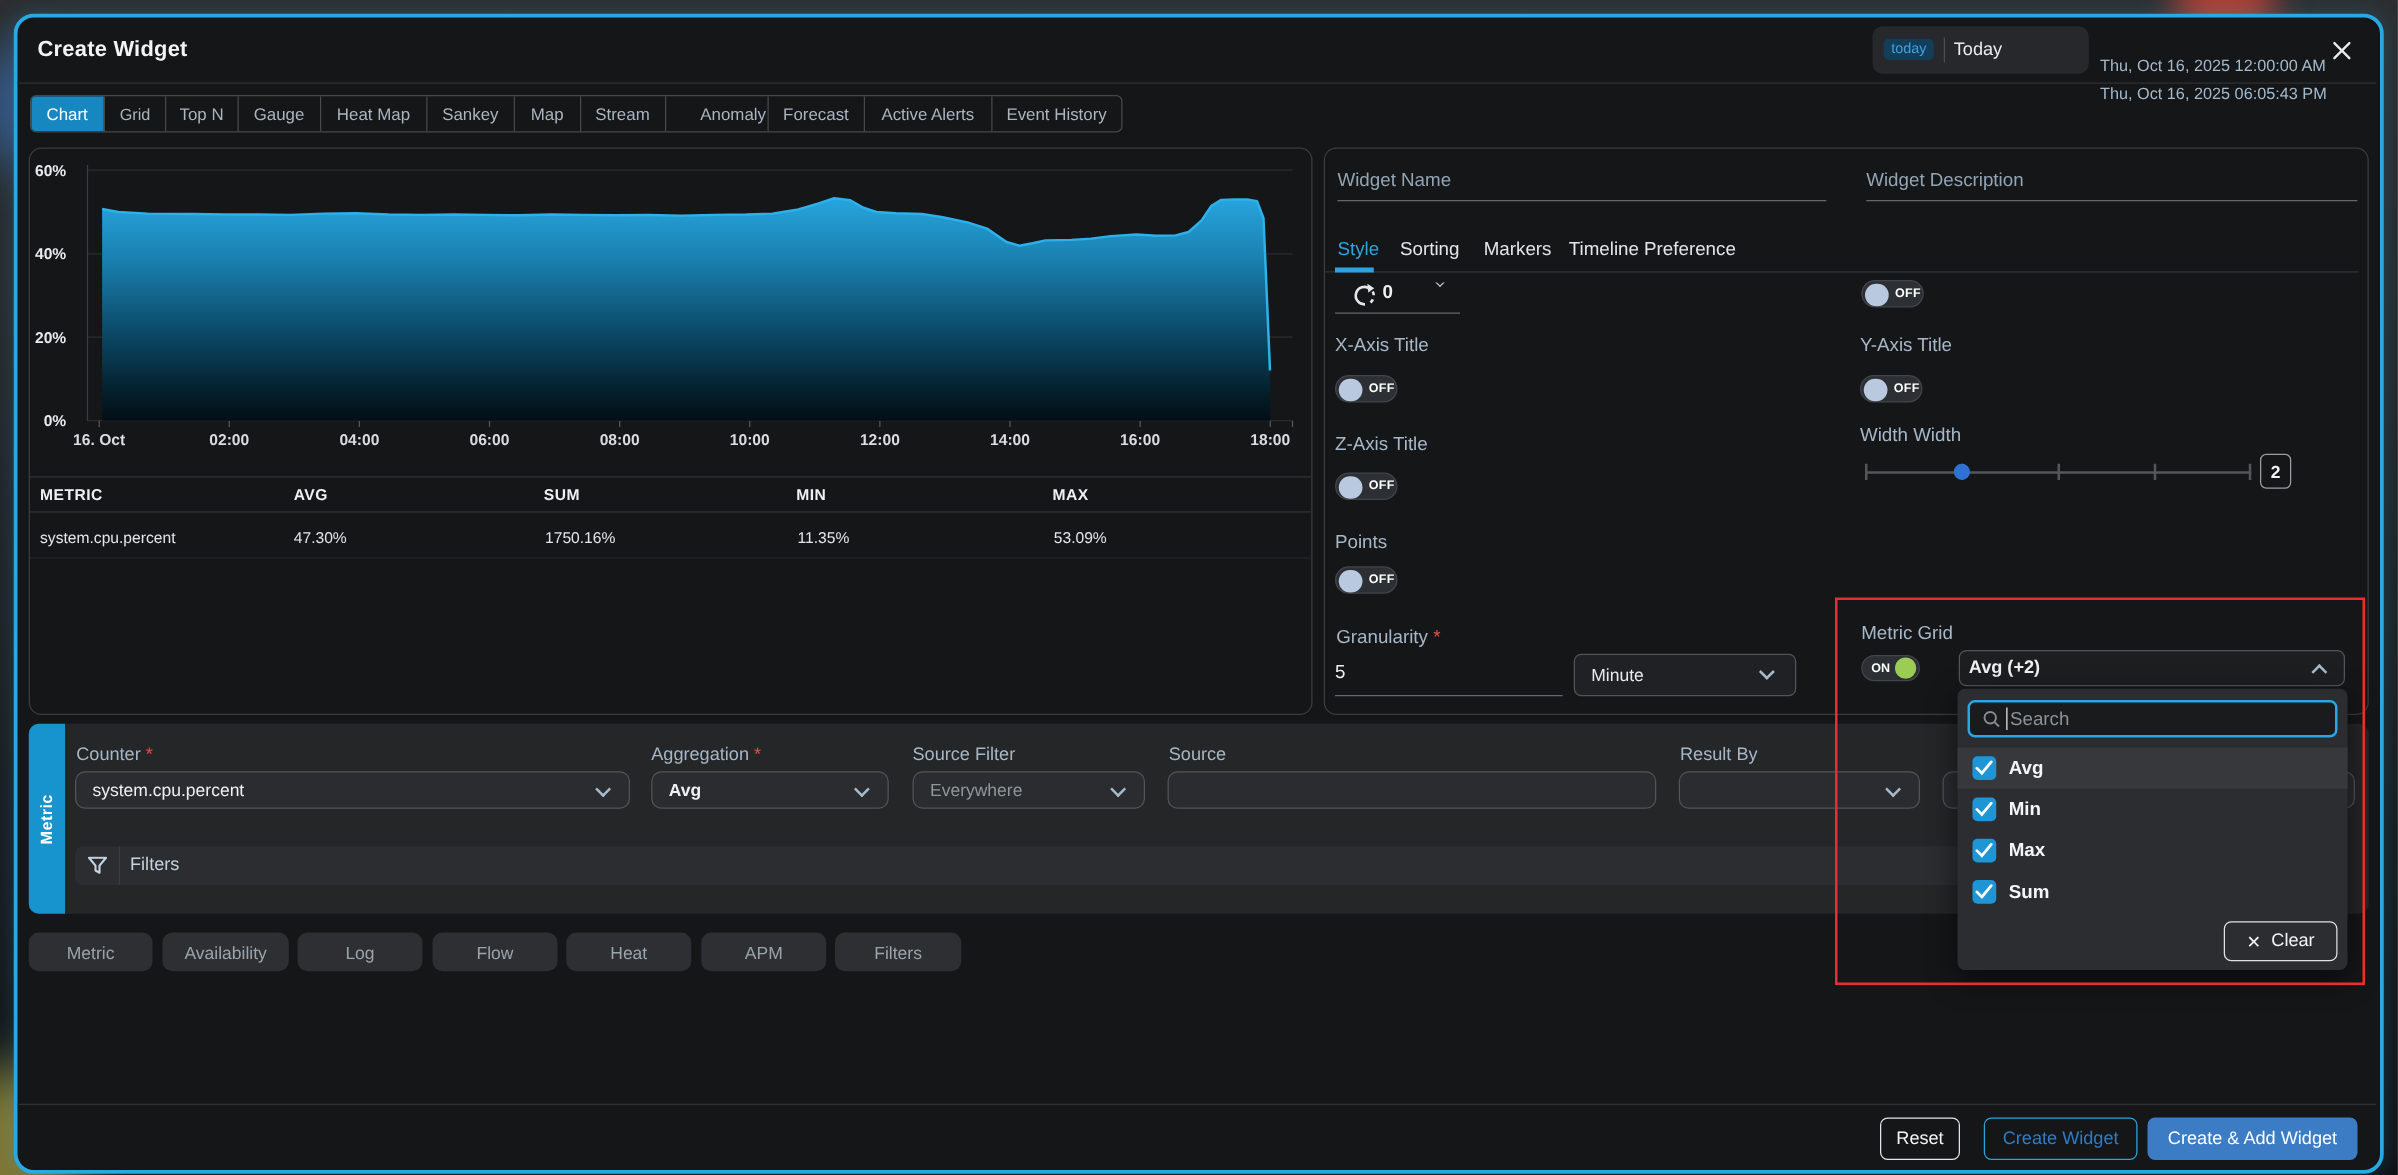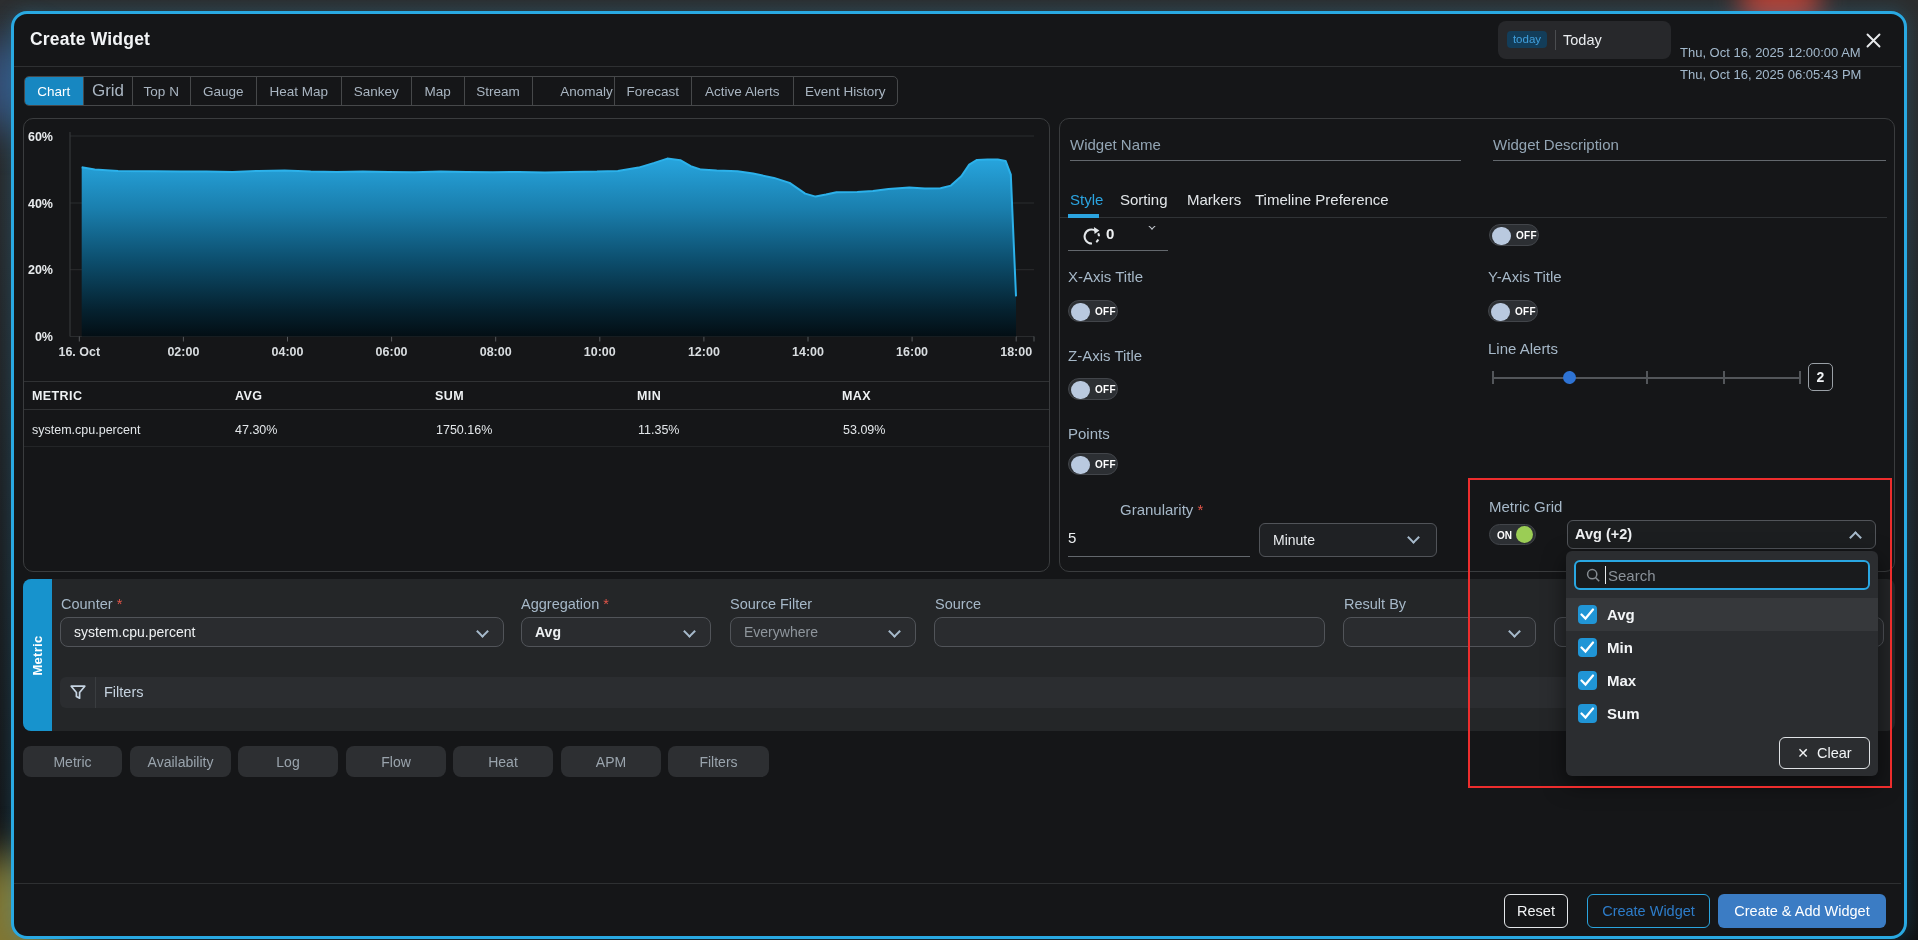--- a/index.html
+++ b/index.html
@@ -35,21 +35,21 @@
 <div class="abs" style="left:1507px;top:31px;width:40px;height:17px;background:#133d59;border-radius:4px;text-align:center;line-height:17px;font-size:11.5px;color:#41a0dd;">today</div>
 <div class="abs" style="left:1555px;top:30px;width:1px;height:20px;background:#4b4d50;"></div>
 <div class="abs" style="left:1563px;top:32px;font-size:14.5px;color:#e9ecef;">Today</div>
 <div class="abs" style="left:1680px;top:22px;font-size:13px;color:#a3b9cc;line-height:21.5px;margin-top:20px;">Thu, Oct 16, 2025 12:00:00 AM<br>Thu, Oct 16, 2025 06:05:43 PM</div>
 <svg class="abs" style="left:1866px;top:33px;" width="15" height="15" viewBox="0 0 15 15">
       <path d="M1.5 1.5 L13.5 13.5 M13.5 1.5 L1.5 13.5" stroke="#e8eaec" stroke-width="1.9" stroke-linecap="round"></path>
     </svg>
 <div class="hline" style="left:14px;top:66px;width:1887px;"></div>
 <div class="abs" style="left:23.5px;top:76px;height:30px;display:flex;border:1px solid #46484a;border-radius:5px;overflow:hidden;">
       <div style="width:58.5px;background:#1787c1;color:#fff;font-size:13.5px;display:flex;align-items:center;justify-content:center;">Chart</div>
-      <div style="width:49px;border-left:1px solid #46484a;color:#a9b5c1;font-size:17px;display:flex;align-items:center;justify-content:center;">Grid</div>
+      <div style="width:49px;border-left:1px solid #46484a;color:#a9b5c1;font-size:13px;display:flex;align-items:center;justify-content:center;">Grid</div>
       <div style="width:57.5px;border-left:1px solid #46484a;color:#a9b5c1;font-size:13.5px;display:flex;align-items:center;justify-content:center;">Top N</div>
       <div style="width:66.5px;border-left:1px solid #46484a;color:#a9b5c1;font-size:13.5px;display:flex;align-items:center;justify-content:center;">Gauge</div>
       <div style="width:84.5px;border-left:1px solid #46484a;color:#a9b5c1;font-size:13.5px;display:flex;align-items:center;justify-content:center;">Heat Map</div>
       <div style="width:70.5px;border-left:1px solid #46484a;color:#a9b5c1;font-size:13.5px;display:flex;align-items:center;justify-content:center;">Sankey</div>
       <div style="width:52.5px;border-left:1px solid #46484a;color:#a9b5c1;font-size:13.5px;display:flex;align-items:center;justify-content:center;">Map</div>
       <div style="width:68px;border-left:1px solid #46484a;color:#a9b5c1;font-size:13.5px;display:flex;align-items:center;justify-content:center;">Stream</div>
       <div style="width:82px;border-left:1px solid #46484a;color:#a9b5c1;font-size:13.5px;display:flex;align-items:center;justify-content:center;padding-left:27px;">Anomaly</div>
       <div style="width:77.5px;border-left:1px solid #46484a;color:#a9b5c1;font-size:13.5px;display:flex;align-items:center;justify-content:center;">Forecast</div>
       <div style="width:101.5px;border-left:1px solid #46484a;color:#a9b5c1;font-size:13.5px;display:flex;align-items:center;justify-content:center;">Active Alerts</div>
       <div style="width:104.5px;border-left:1px solid #46484a;color:#a9b5c1;font-size:13.5px;display:flex;align-items:center;justify-content:center;">Event History</div>
@@ -145,35 +145,35 @@
 <div class="lbl abs" style="left:1488px;top:268px;">Y-Axis Title</div>
 <div class="tog" style="left:1488px;top:300px;">
       <div class="knob"></div>
       <div class="t">OFF</div>
     </div>
 <div class="lbl abs" style="left:1068px;top:347px;">Z-Axis Title</div>
 <div class="tog" style="left:1068px;top:378px;">
       <div class="knob"></div>
       <div class="t">OFF</div>
     </div>
-<div class="lbl abs" style="left:1488px;top:340px;">Line Alerts</div>
+<div class="lbl abs" style="left:1488px;top:340px;">Width Width</div>
 <div class="abs" style="left:1492px;top:376.5px;width:309px;height:2px;background:#53565a;"></div>
 <div class="abs" style="left:1492px;top:371px;width:2px;height:13px;background:#53565a;"></div>
     <div class="abs" style="left:1569px;top:371px;width:2px;height:13px;background:#53565a;"></div>
     <div class="abs" style="left:1646px;top:371px;width:2px;height:13px;background:#53565a;"></div>
     <div class="abs" style="left:1723px;top:371px;width:2px;height:13px;background:#53565a;"></div>
     <div class="abs" style="left:1799px;top:371px;width:2px;height:13px;background:#53565a;"></div>
 <div class="abs" style="left:1563px;top:371px;width:13px;height:13px;border-radius:50%;background:#2e73d4;"></div>
 <div class="abs" style="left:1808px;top:363px;width:25px;height:28px;border:1.5px solid #9aa0a6;border-radius:5px;color:#f0f2f4;font-size:14px;font-weight:bold;display:flex;align-items:center;justify-content:center;">2</div>
 <div class="lbl abs" style="left:1068px;top:425px;">Points</div>
 <div class="tog" style="left:1068px;top:453px;">
       <div class="knob"></div>
       <div class="t">OFF</div>
     </div>
-<div class="lbl abs" style="left:1120px;top:501px;">Granularity <span class="star">*</span></div>
+<div class="lbl abs" style="left:1069px;top:501px;">Granularity <span class="star">*</span></div>
 <div class="abs" style="left:1068px;top:529px;font-size:15px;color:#eceff1;">5</div>
 <div class="uline" style="left:1068px;top:556px;width:182px;"></div>
 <div class="abs" style="left:1259px;top:523px;width:178px;height:34px;border:1px solid #515459;border-radius:6px;background:#1f2124;"></div>
 <div class="abs" style="left:1273px;top:532px;font-size:14px;color:#e8ebee;">Minute</div>
 <div class="chev" style="left:1409px;top:533px;"></div>
 <div class="lbl abs" style="left:1489px;top:498px;">Metric Grid</div>
 <div class="abs" style="left:1489px;top:524px;width:47px;height:21px;border-radius:11px;background:#2c2f33;border:1px solid #42454a;">
 <span style="position:absolute;left:7px;top:50%;transform:translateY(-50%);font-size:10px;font-weight:bold;color:#fff;">ON</span>
 <span style="position:absolute;right:1.8px;top:1.1px;width:17.2px;height:17.2px;border-radius:50%;background:#9bcd55;"></span>
     </div>

